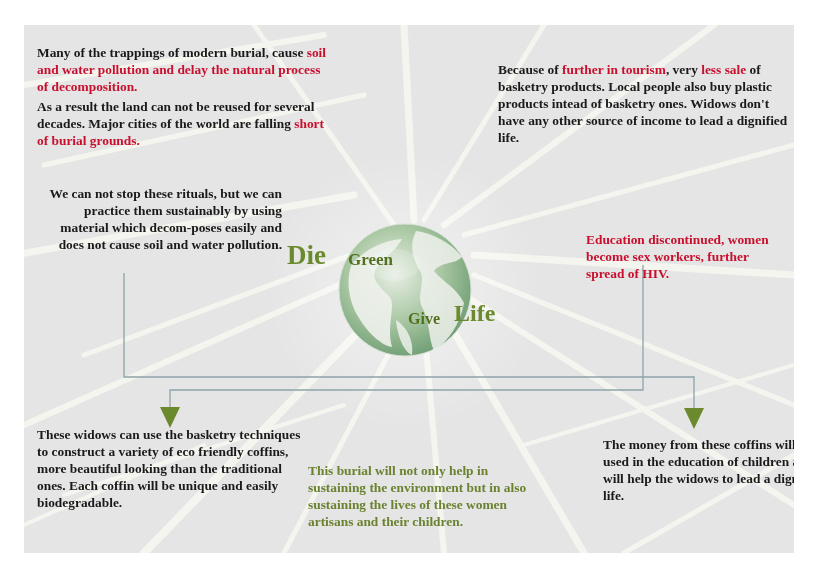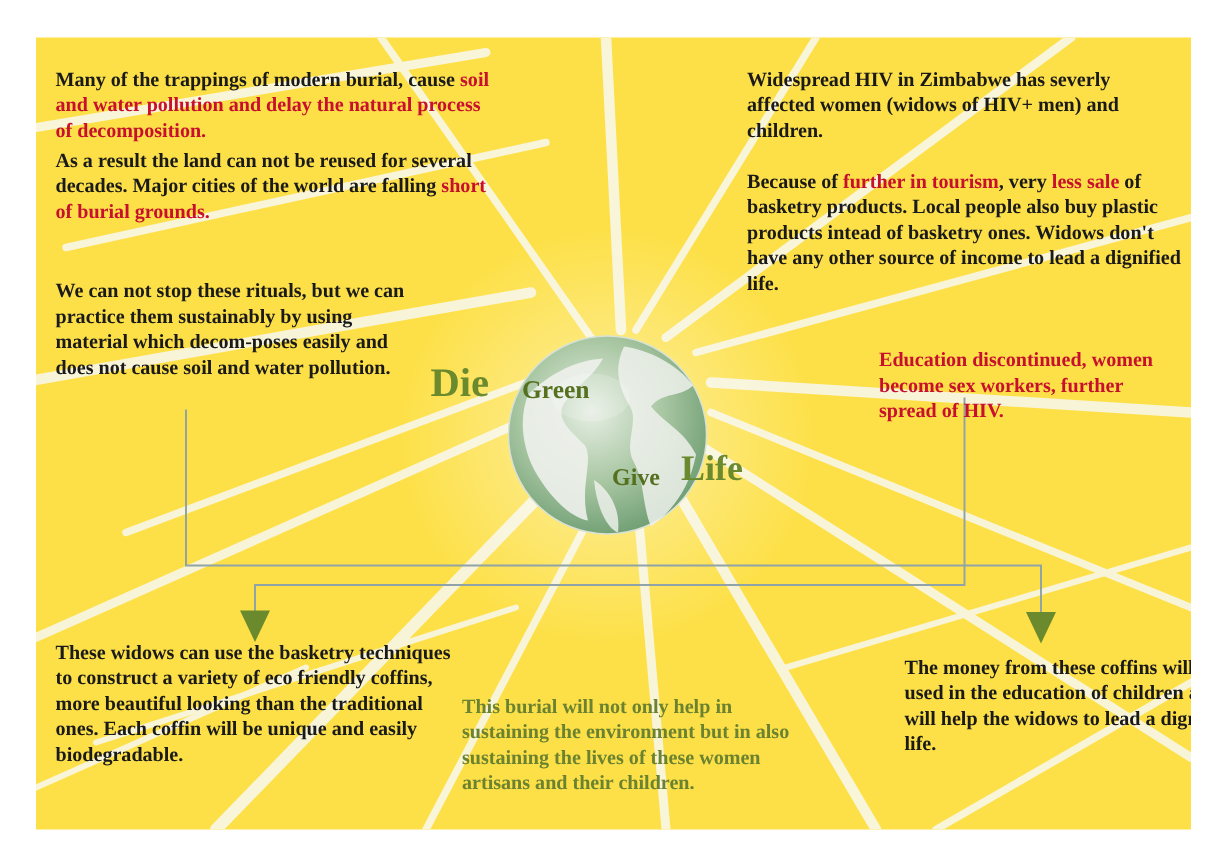--- a/index.html
+++ b/index.html
@@ -2,21 +2,21 @@
 <html><head>
 <meta charset="utf-8">
 <style>
   html, body { margin: 0; padding: 0; }
   body {
     width: 818px; height: 578px; background: #ffffff; position: relative; overflow: hidden;
     font-family: "DejaVu Serif", "Liberation Serif", serif;
   }
   .panel {
     position: absolute; left: 24px; top: 25px; width: 770px; height: 528px;
-    background: #fde047; overflow: hidden;
+    background: #e5e5e5; overflow: hidden;
   }
   .panel svg.bg { position: absolute; left: 0; top: 0; }
   .txt {
     position: absolute; font-family: "Liberation Serif", "DejaVu Serif", serif;
     font-weight: bold; font-size: 13.4px; line-height: 17px; color: #1a1a1a;
   }
   .txt p { margin: 0; }
   .red { color: #c8102e; }
   .olive { color: #6b8230; }
   .slogan {
@@ -82,24 +82,23 @@
       <path d="M372,295 C380,300 390,312 388,330 C382,328 374,316 372,295 Z" fill="#f2f4f0" opacity="0.8"></path>
       <ellipse cx="370" cy="240" rx="26" ry="16" fill="#ffffff" opacity="0.18"></ellipse>
     </g>
   </svg>
 
   <div class="txt" style="left:13px; top:19px; width:290px;">
     <p><span>Many of the trappings of modern burial, cause </span><span class="red">soil and water pollution and delay the natural process of decomposition.</span></p>
     <p style="margin-top:3px;"><span>As a result the land can not be reused for several decades. Major cities of the world are falling </span><span class="red">short of burial grounds.</span></p>
   </div>
 
-  <div class="txt" style="left:13px; top:160px; width:245px;">We can not stop these rituals, but we can practice them sustainably by using material which decom-poses easily and does not cause soil and water pollution.</div>
+  <div class="txt" style="left:13px; top:160px; width:245px;text-align:right;">We can not stop these rituals, but we can practice them sustainably by using material which decom-poses easily and does not cause soil and water pollution.</div>
 
   <div class="txt" style="left:474px; top:19px; width:290px;">
-    <p>Widespread HIV in Zimbabwe has severly affected women (widows of HIV+ men) and children.</p>
     <p style="margin-top:17px;"><span>Because of </span><span class="red">further in tourism</span><span>, very </span><span class="red">less sale</span><span> of basketry products. Local people also buy plastic products intead of basketry ones. Widows don't have any other source of income to lead a dignified life.</span></p>
   </div>
 
   <div class="txt red" style="left:562px; top:189px; width:200px;margin-top:17px;">Education discontinued, women become sex workers, further spread of HIV.</div>
 
   <div class="slogan" style="left:263px; top:215px; font-size:27px; color:#6b8a2e;">Die</div>
   <div class="slogan" style="left:324px; top:225px; font-size:17px; color:#55701f;">Green</div>
   <div class="slogan" style="left:384px; top:285px; font-size:16px; color:#55701f;">Give</div>
   <div class="slogan" style="left:430px; top:275px; font-size:24px; color:#6b8a2e;">Life</div>
 

